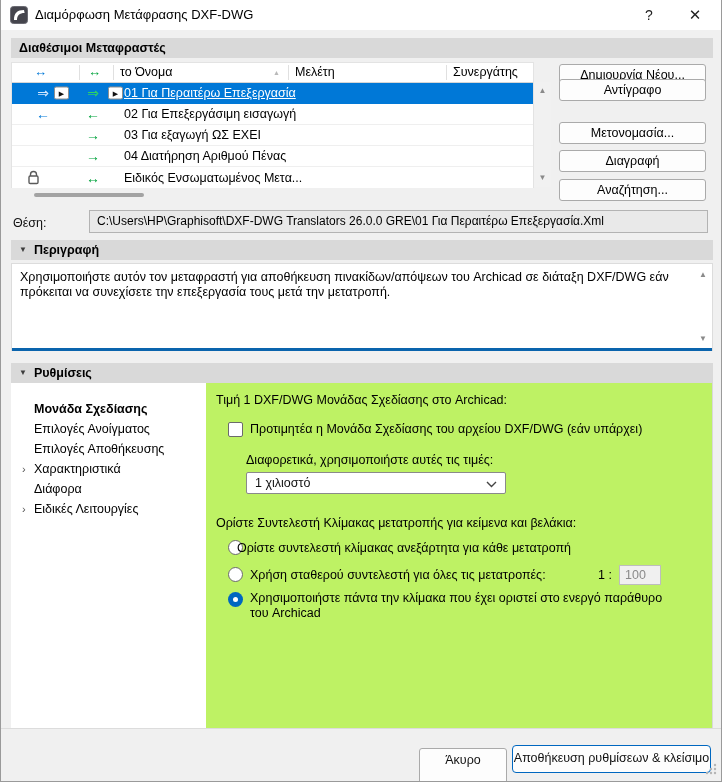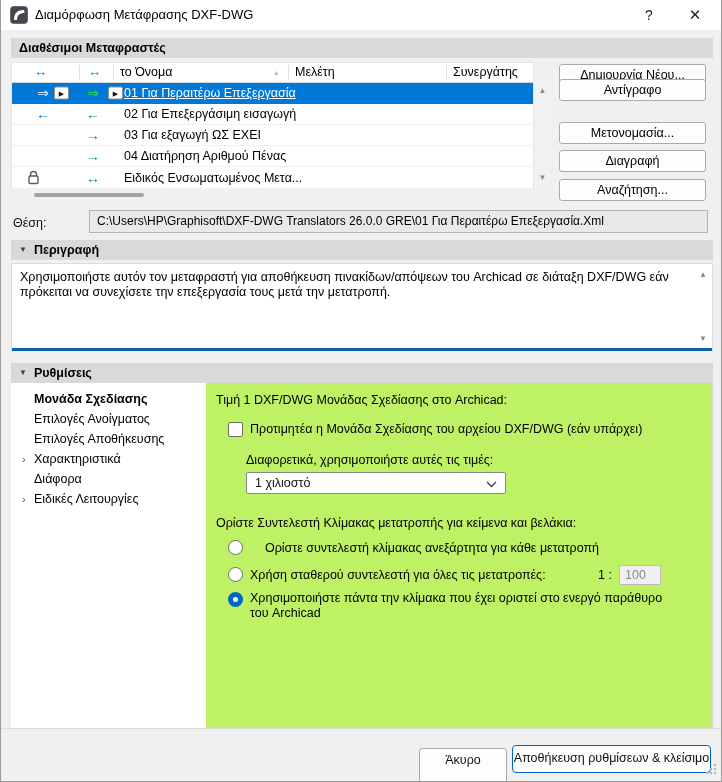--- a/index.html
+++ b/index.html
@@ -66,38 +66,38 @@
   .loc-label { position:absolute; left:12px; top:216px; font-size:12.5px; }
   .loc-field { position:absolute; left:88px; top:210px; width:619px; height:23px; background:#e9e9e9; border:1px solid #b3b3b3; font-size:12px; line-height:21px; padding:0 7px; white-space:nowrap; overflow:hidden; color:#000; }
 
   
   .desc { position:absolute; left:10px; top:263px; width:702px; height:88px; background:#fff; border:1px solid #dcdcdc; padding:6px 22px 0 8px; font-size:12.5px; line-height:15px; color:#000; }
   .desc-up { position:absolute; right:14px; top:270px; font-size:8px; color:#8a8a8a; }
   .desc-down { position:absolute; right:14px; top:334px; font-size:8px; color:#8a8a8a; }
   .desc-blue { position:absolute; left:11px; top:348px; width:700px; height:3px; background:#0a64ad; }
 
   
-  .sidebar { position:absolute; left:10px; top:383px; width:195px; height:345px; background:#fff; padding-top:6px; }
+  .sidebar { position:absolute; left:10px; top:383px; width:195px; height:345px; background:#fff; padding-top:16px; }
   .side-item { position:relative; height:20px; line-height:20px; padding-left:23px; font-size:12.5px; color:#000; white-space:nowrap; }
   .side-item.selected { font-weight:bold; }
   .side-item .marker { position:absolute; left:11px; top:0; font-size:11px; color:#555; }
   .content { position:absolute; left:205px; top:383px; width:507px; height:345px; background:#bef264; border-right:1px solid #d8d8d8; }
   .c-h { position:absolute; left:10px; font-size:12.5px; color:#000; }
   .ch1 { top:10px; } .ch2 { top:133px; }
   .opt-label { position:absolute; font-size:12.5px; color:#000; }
   .cbx { position:absolute; left:22px; top:39px; width:15px; height:15px; background:#fff; border:1px solid #6b6b6b; border-radius:2px; }
   .cbx-label { left:44px; top:39px; }
   .otherwise { left:40px; top:70px; }
   .unit-select { position:absolute; left:40px; top:89px; width:260px; height:22px; background:#fff; border:1px solid #8a8a8a; border-radius:2px; line-height:20px; padding-left:8px; font-size:12.5px; }
   .unit-select svg { position:absolute; right:8px; top:8px; }
   .radio { position:absolute; left:22px; width:15px; height:15px; border:1px solid #6b6b6b; border-radius:50%; background:#fff; }
   .radio.checked { border:none; background:#0067c0; }
   .radio.checked::after { content:""; position:absolute; left:5px; top:5px; width:5px; height:5px; background:#fff; border-radius:50%; }
   .r1 { top:157px; } .r2 { top:184px; } .r3 { top:209px; }
-  .rl1 { left:59px; top:158px; } .rl2 { left:44px; top:185px; }
+  .rl1 { left:31px; top:158px; } .rl2 { left:44px; top:185px; }
   .rl3 { left:44px; top:208px; max-width:428px; line-height:15px; }
   .ratio-lbl { left:392px; top:185px; }
   .ratio-input { position:absolute; left:413px; top:182px; width:42px; height:20px; background:#f0f0f0; border:1px solid #bdbdbd; color:#8a8a8a; font-size:12.5px; padding:0 5px; font-family:"Liberation Sans","DejaVu Sans",sans-serif; }
 
   .footer-line { position:absolute; left:0; top:728px; width:722px; height:1px; background:#dcdcdc; }
   .f-btn { position:absolute; text-align:center; font-size:12.5px; background:#fdfdfd; }
   .cancel { left:418px; top:748px; width:88px; height:36px; border:1px solid #aaaaaa; border-radius:3px; line-height:22px; }
   .save { left:511px; top:745px; width:199px; height:28px; border:1.5px solid #0067c0; border-radius:4px; line-height:25px; }
   .grip { position:absolute; right:4px; bottom:3px; }
 </style>

